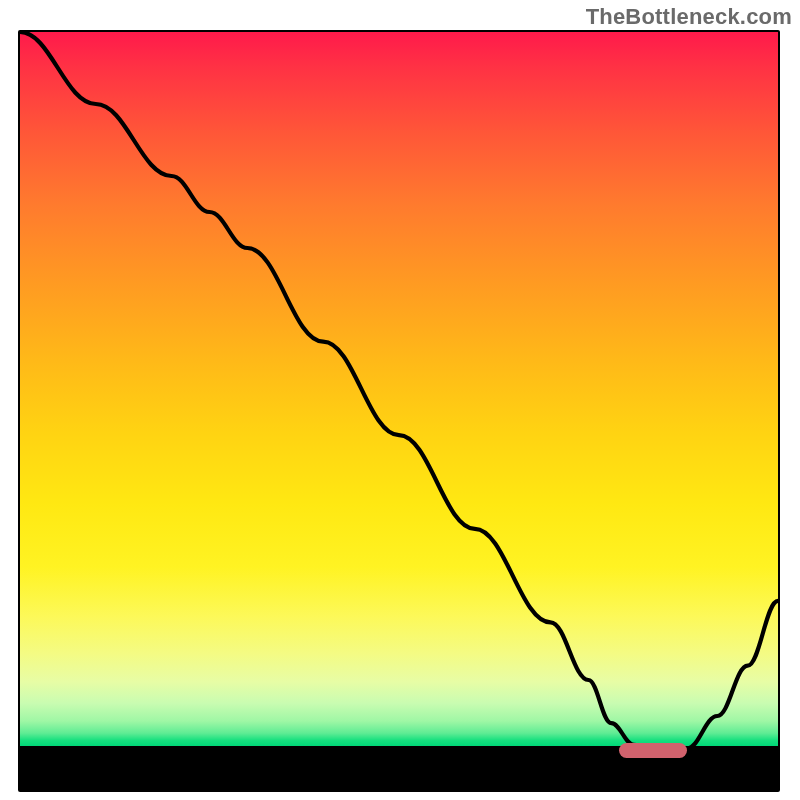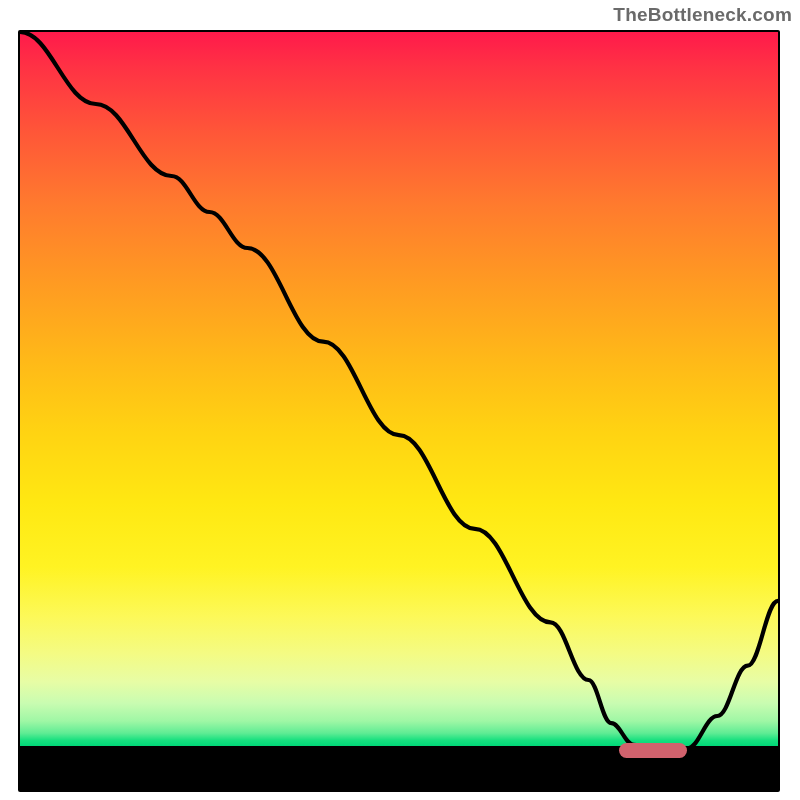--- a/index.html
+++ b/index.html
@@ -13,21 +13,21 @@
   }
   .stage {
     position: relative;
     width: 800px;
     height: 800px;
   }
   .watermark {
     position: absolute;
     top: 4px;
     right: 8px;
-    font-size: 19px;
+    font-size: 22px;
     font-weight: 600;
     color: #6a6a6a;
     letter-spacing: 0.2px;
   }
   .frame {
     position: absolute;
     left: 18px;
     top: 30px;
     width: 762px;
     height: 762px;

